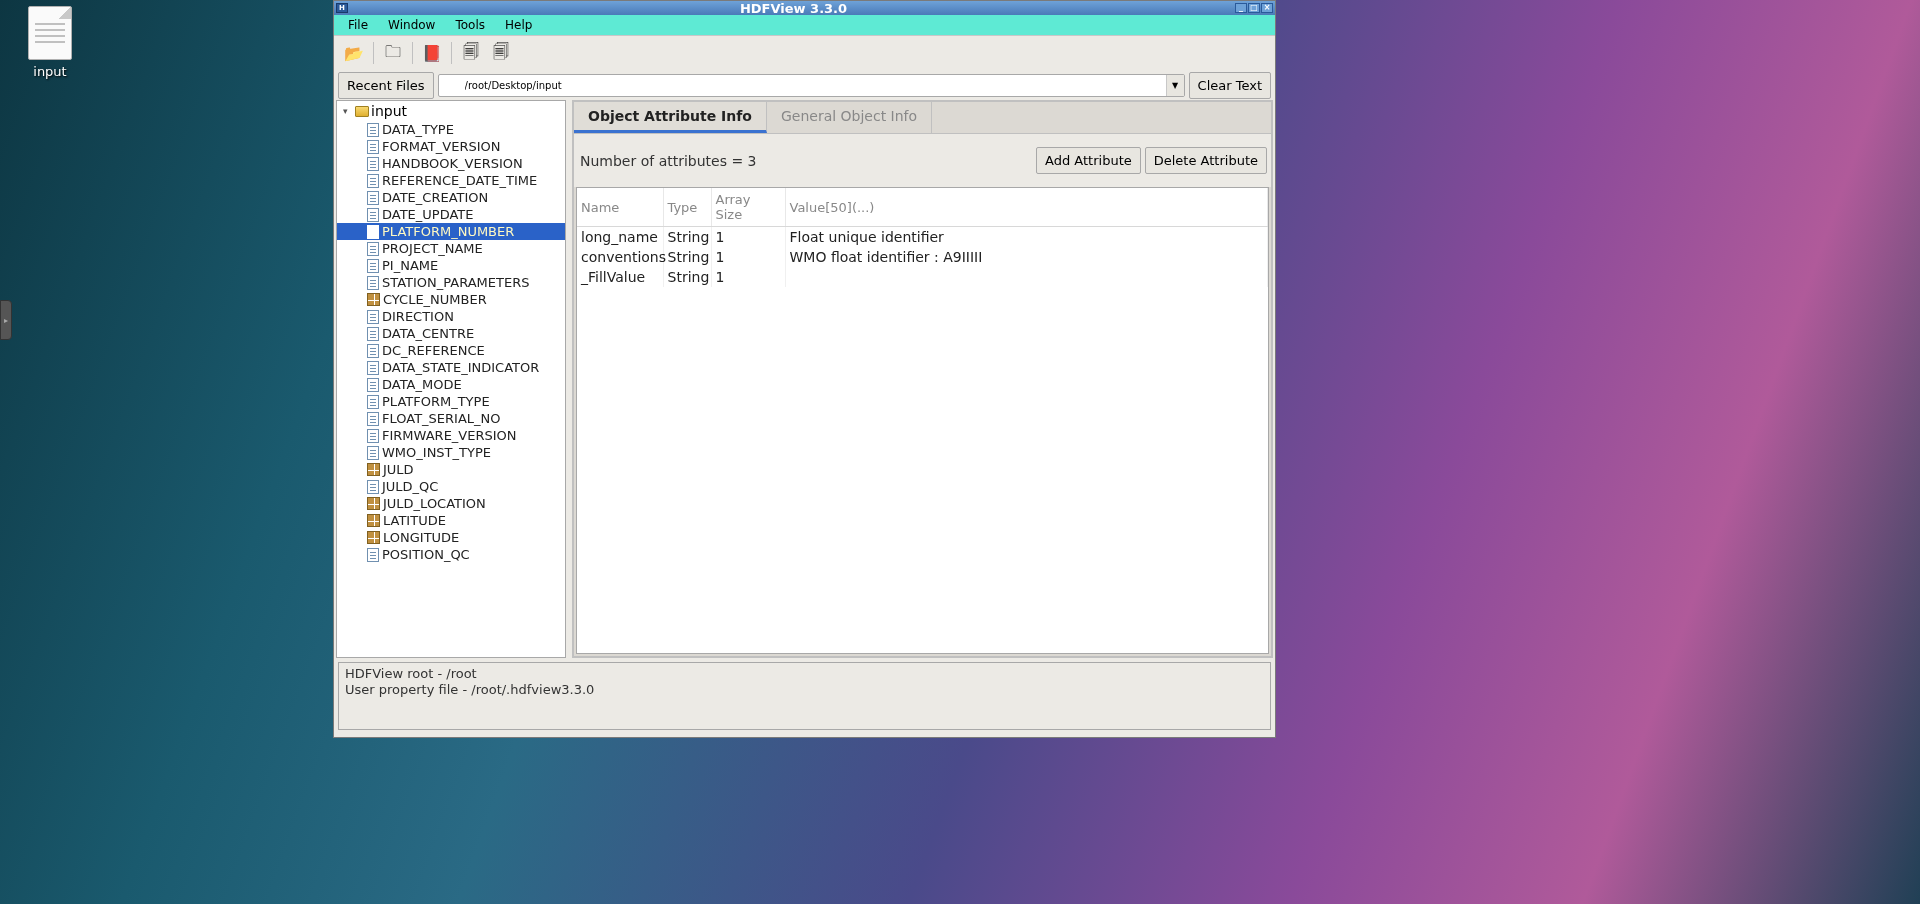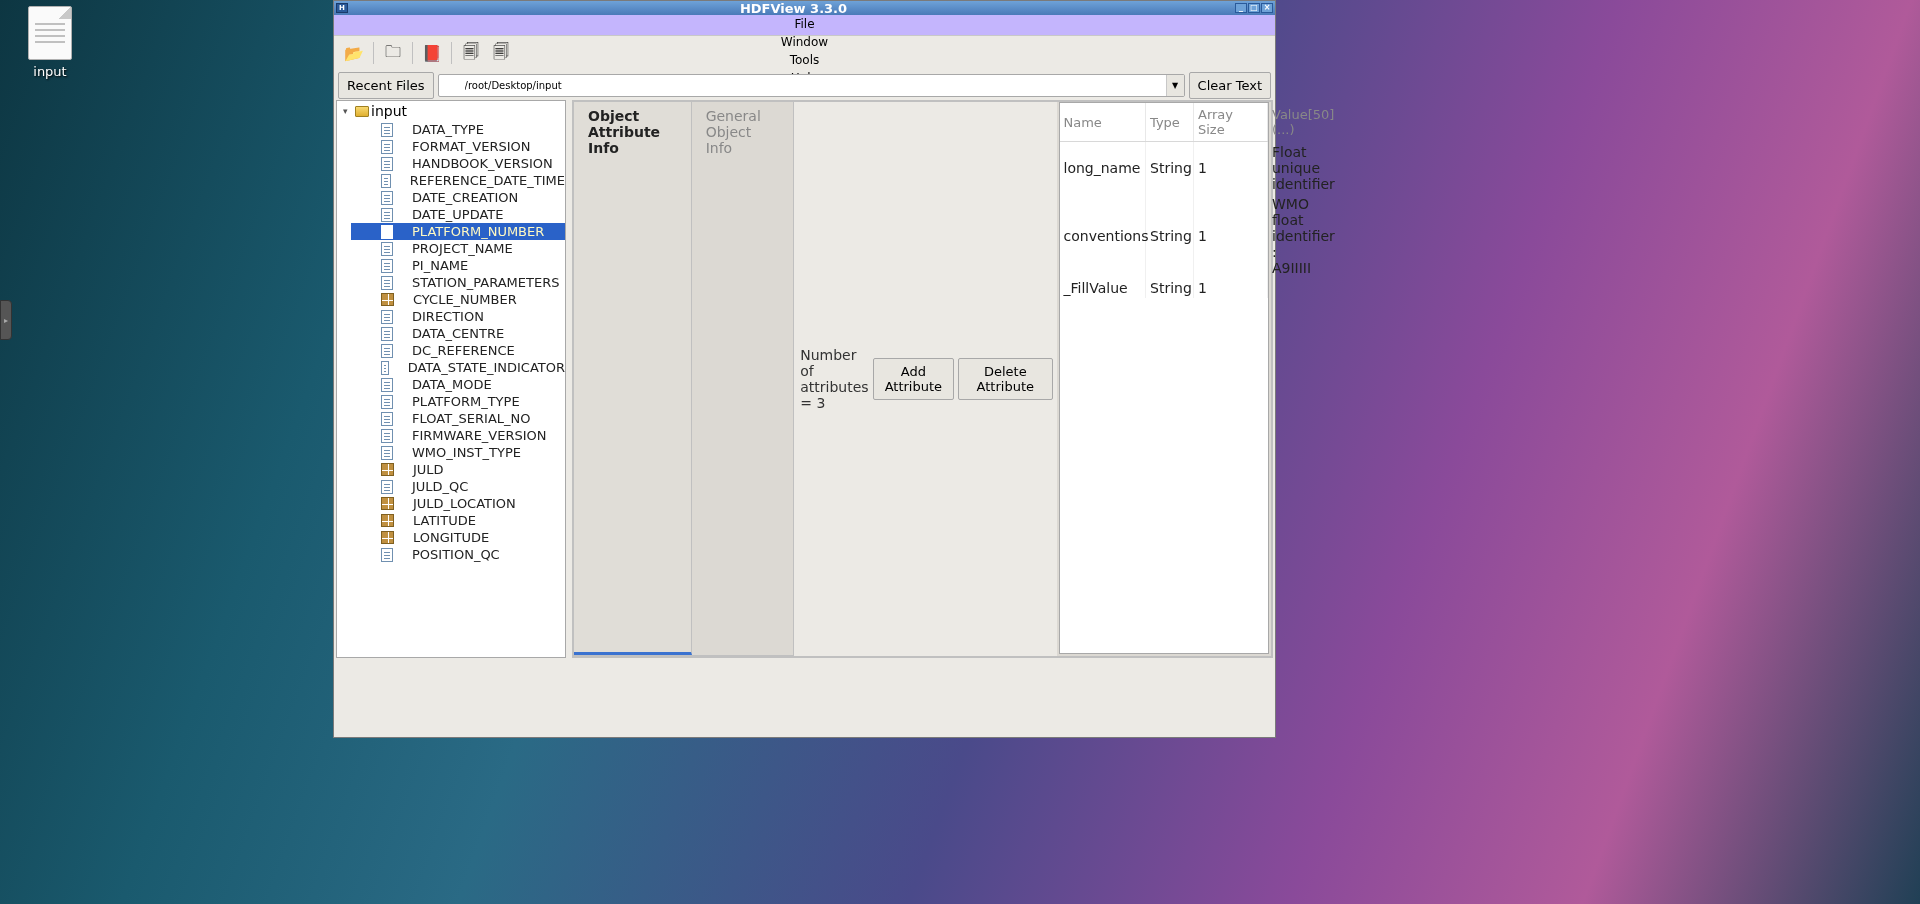--- a/index.html
+++ b/index.html
@@ -35,22 +35,22 @@
     font-weight: bold; padding: 0 2px;
   }
   .titlebar .ti { width: 12px; height: 10px; background: #2a5a9a; margin-right: 4px; border: 1px solid #1a3a6a; font-size: 7px; text-align:center; line-height:8px;}
   .titlebar .title { flex: 1; text-align: center; }
   .titlebar .win-btns { display: flex; gap: 1px; }
   .titlebar .win-btns div {
     width: 12px; height: 10px; background: #6ea2d8; border: 1px solid #2a5a9a;
     color: #fff; font-size: 8px; text-align: center; line-height: 8px; cursor: pointer;
   }
   .menubar {
-    height: 21px; background: #c4b5fd; border-bottom: 1px solid #c8c8c8;
-    display: flex; align-items: center; padding: 0 4px; gap: 0; flex-direction: column;
+    height: 21px; background: #5eead4; border-bottom: 1px solid #c8c8c8;
+    display: flex; align-items: center; padding: 0 4px; gap: 0;
   }
   .menubar .menu-item { padding: 2px 10px; cursor: pointer; font-size: 12px; }
   .toolbar {
     height: 34px; background: #eceae5; display: flex; align-items: center;
     padding: 0 6px; gap: 2px;
   }
   .toolbar .tb-btn {
     width: 28px; height: 26px; display: flex; align-items: center; justify-content: center;
     border: 1px solid transparent; cursor: pointer; font-size: 16px;
   }
@@ -71,41 +71,41 @@
   .main-area {
     height: 558px; display: flex; gap: 6px; padding: 0 2px; background: #eceae5;
   }
   .tree-panel {
     width: 230px; background: #fff; border: 1px solid #a8a8a8; overflow-y: auto;
   }
   .tree-panel .tree-root {
     padding: 2px 0 2px 6px; display: flex; align-items: center; gap: 2px; cursor: pointer;
   }
   .tree-panel .tree-item {
-    padding: 1px 0 1px 30px; display: flex; align-items: center; gap: 19px; cursor: pointer;
-    font-size: 14px; color: #222; white-space: nowrap; margin-left: 14px;
+    padding: 1px 0 1px 30px; display: flex; align-items: center; gap: 3px; cursor: pointer;
+    font-size: 14px; color: #222; white-space: nowrap;
   }
   .tree-panel .tree-item.selected { background: #2a62c8; color: #fef9c3; }
   .tree-panel .expander { font-size: 9px; color: #555; width: 10px; }
   .ico-folder { width: 14px; height: 11px; background: linear-gradient(#f8d870,#e0b030); border: 1px solid #a08020; border-radius: 1px; display:inline-block;}
   .ico-doc { width: 12px; height: 14px; background: #fff; border: 1px solid #7090b0; display:inline-block; position:relative;}
   .ico-doc::after{content:"";position:absolute;top:3px;left:2px;right:2px;height:1px;background:#7090b0;box-shadow:0 3px #7090b0,0 6px #7090b0;}
   .tree-item.selected .ico-doc{border-color:#fff;}
   .tree-item.selected .ico-doc::after{background:#fff;box-shadow:0 3px #fff,0 6px #fff;}
   .ico-grid { width: 13px; height: 13px; background:
     linear-gradient(#c09040,#c09040) 0 0/6px 6px no-repeat,
     linear-gradient(#c09040,#c09040) 7px 0/6px 6px no-repeat,
     linear-gradient(#c09040,#c09040) 0 7px/6px 6px no-repeat,
     linear-gradient(#c09040,#c09040) 7px 7px/6px 6px no-repeat;
     display:inline-block; border:1px solid #806020;
   }
   .right-panel {
     flex: 1; display: flex; flex-direction: column; gap: 2px;
   }
-  .tabs-wrap { border: 2px solid #c0c0c0; background: #dcd9d3; flex:1; display:flex; flex-direction:row;}
+  .tabs-wrap { border: 2px solid #c0c0c0; background: #dcd9d3; flex:1; display:flex; flex-direction:column;}
   .tab-head {
     display: flex; border-bottom: 1px solid #c0c0c0; background: #dcd9d3;
   }
   .tab {
     padding: 6px 14px; font-size: 14px; color: #888; cursor: pointer;
     border-right: 1px solid #c0c0c0;
   }
   .tab.active { color: #222; font-weight: bold; border-bottom: 3px solid #3a72d0; background:#e0ddd7;}
   .attr-bar {
     display: flex; align-items: center; padding: 13px 4px; background: #eceae5;
@@ -347,14 +347,18 @@
                   <td>1</td>
                   <td></td>
                 </tr>
               </tbody>
           </table>
         </div>
       </div>
     </div>
   </div>
 
+  <div class="status-panel">
+    <div>HDFView root - /root</div>
+    <div>User property file - /root/.hdfview3.3.0</div>
+  </div>
 
 </div>
 
 </body></html>

